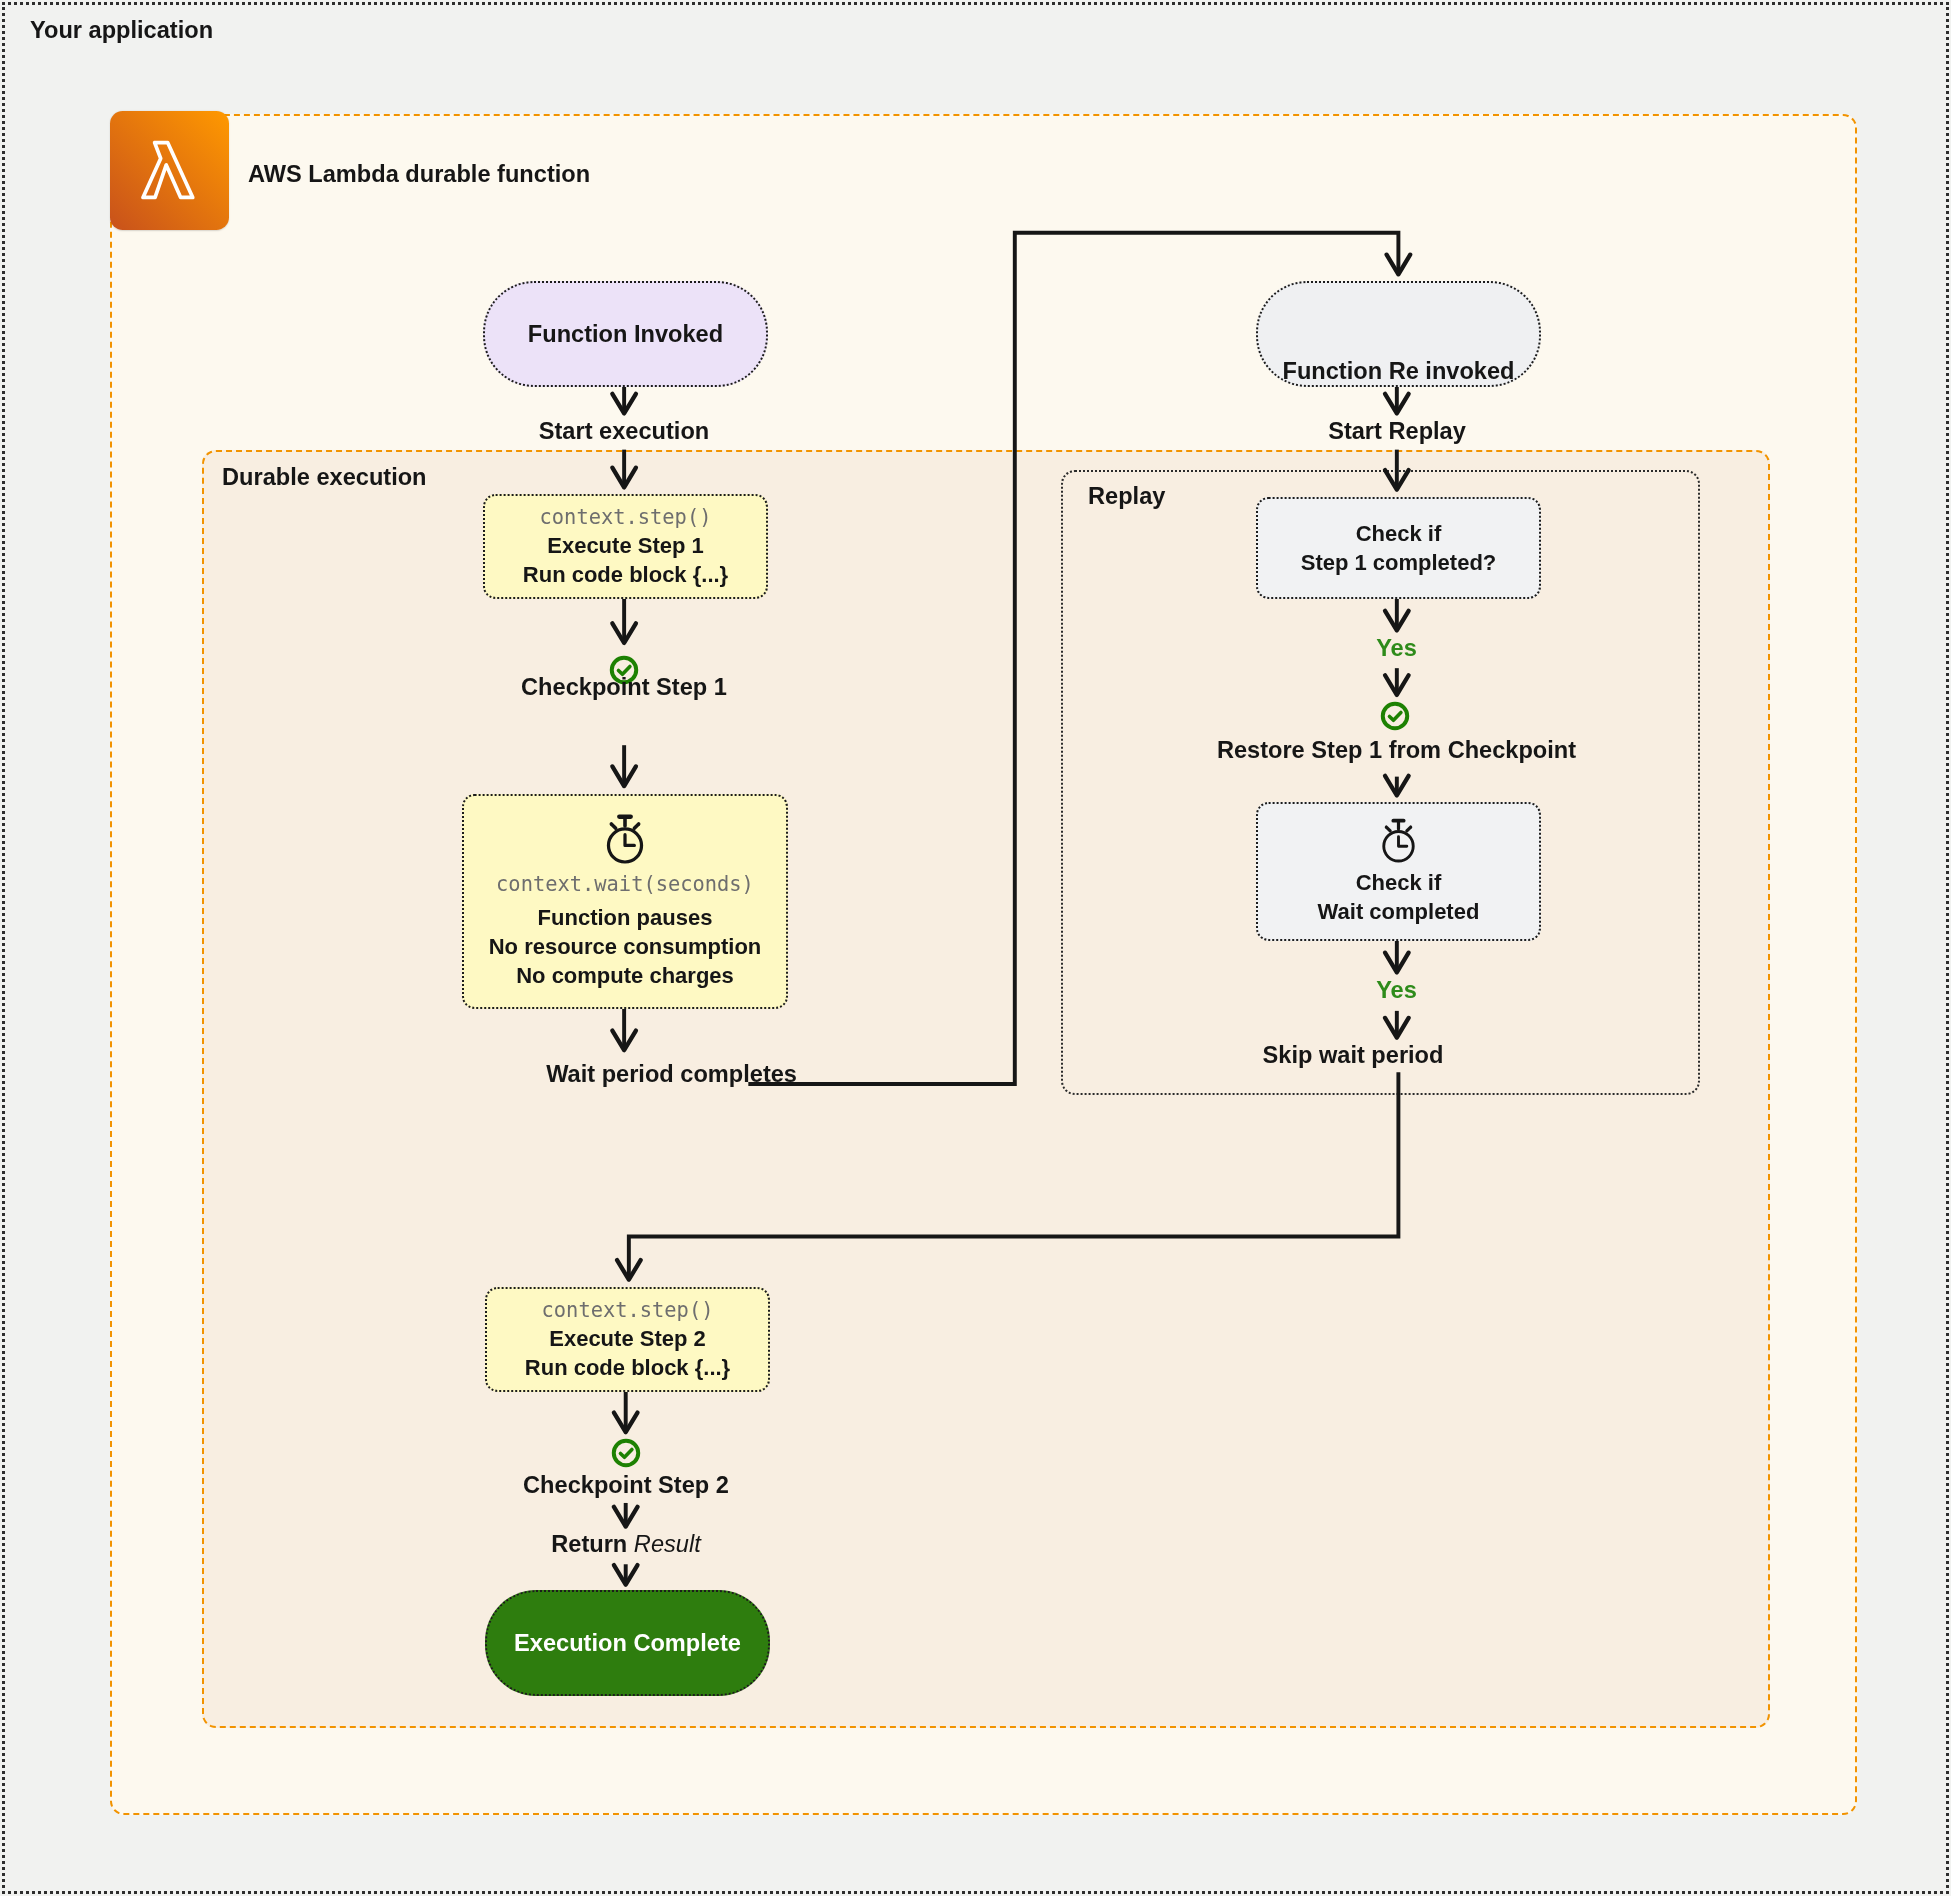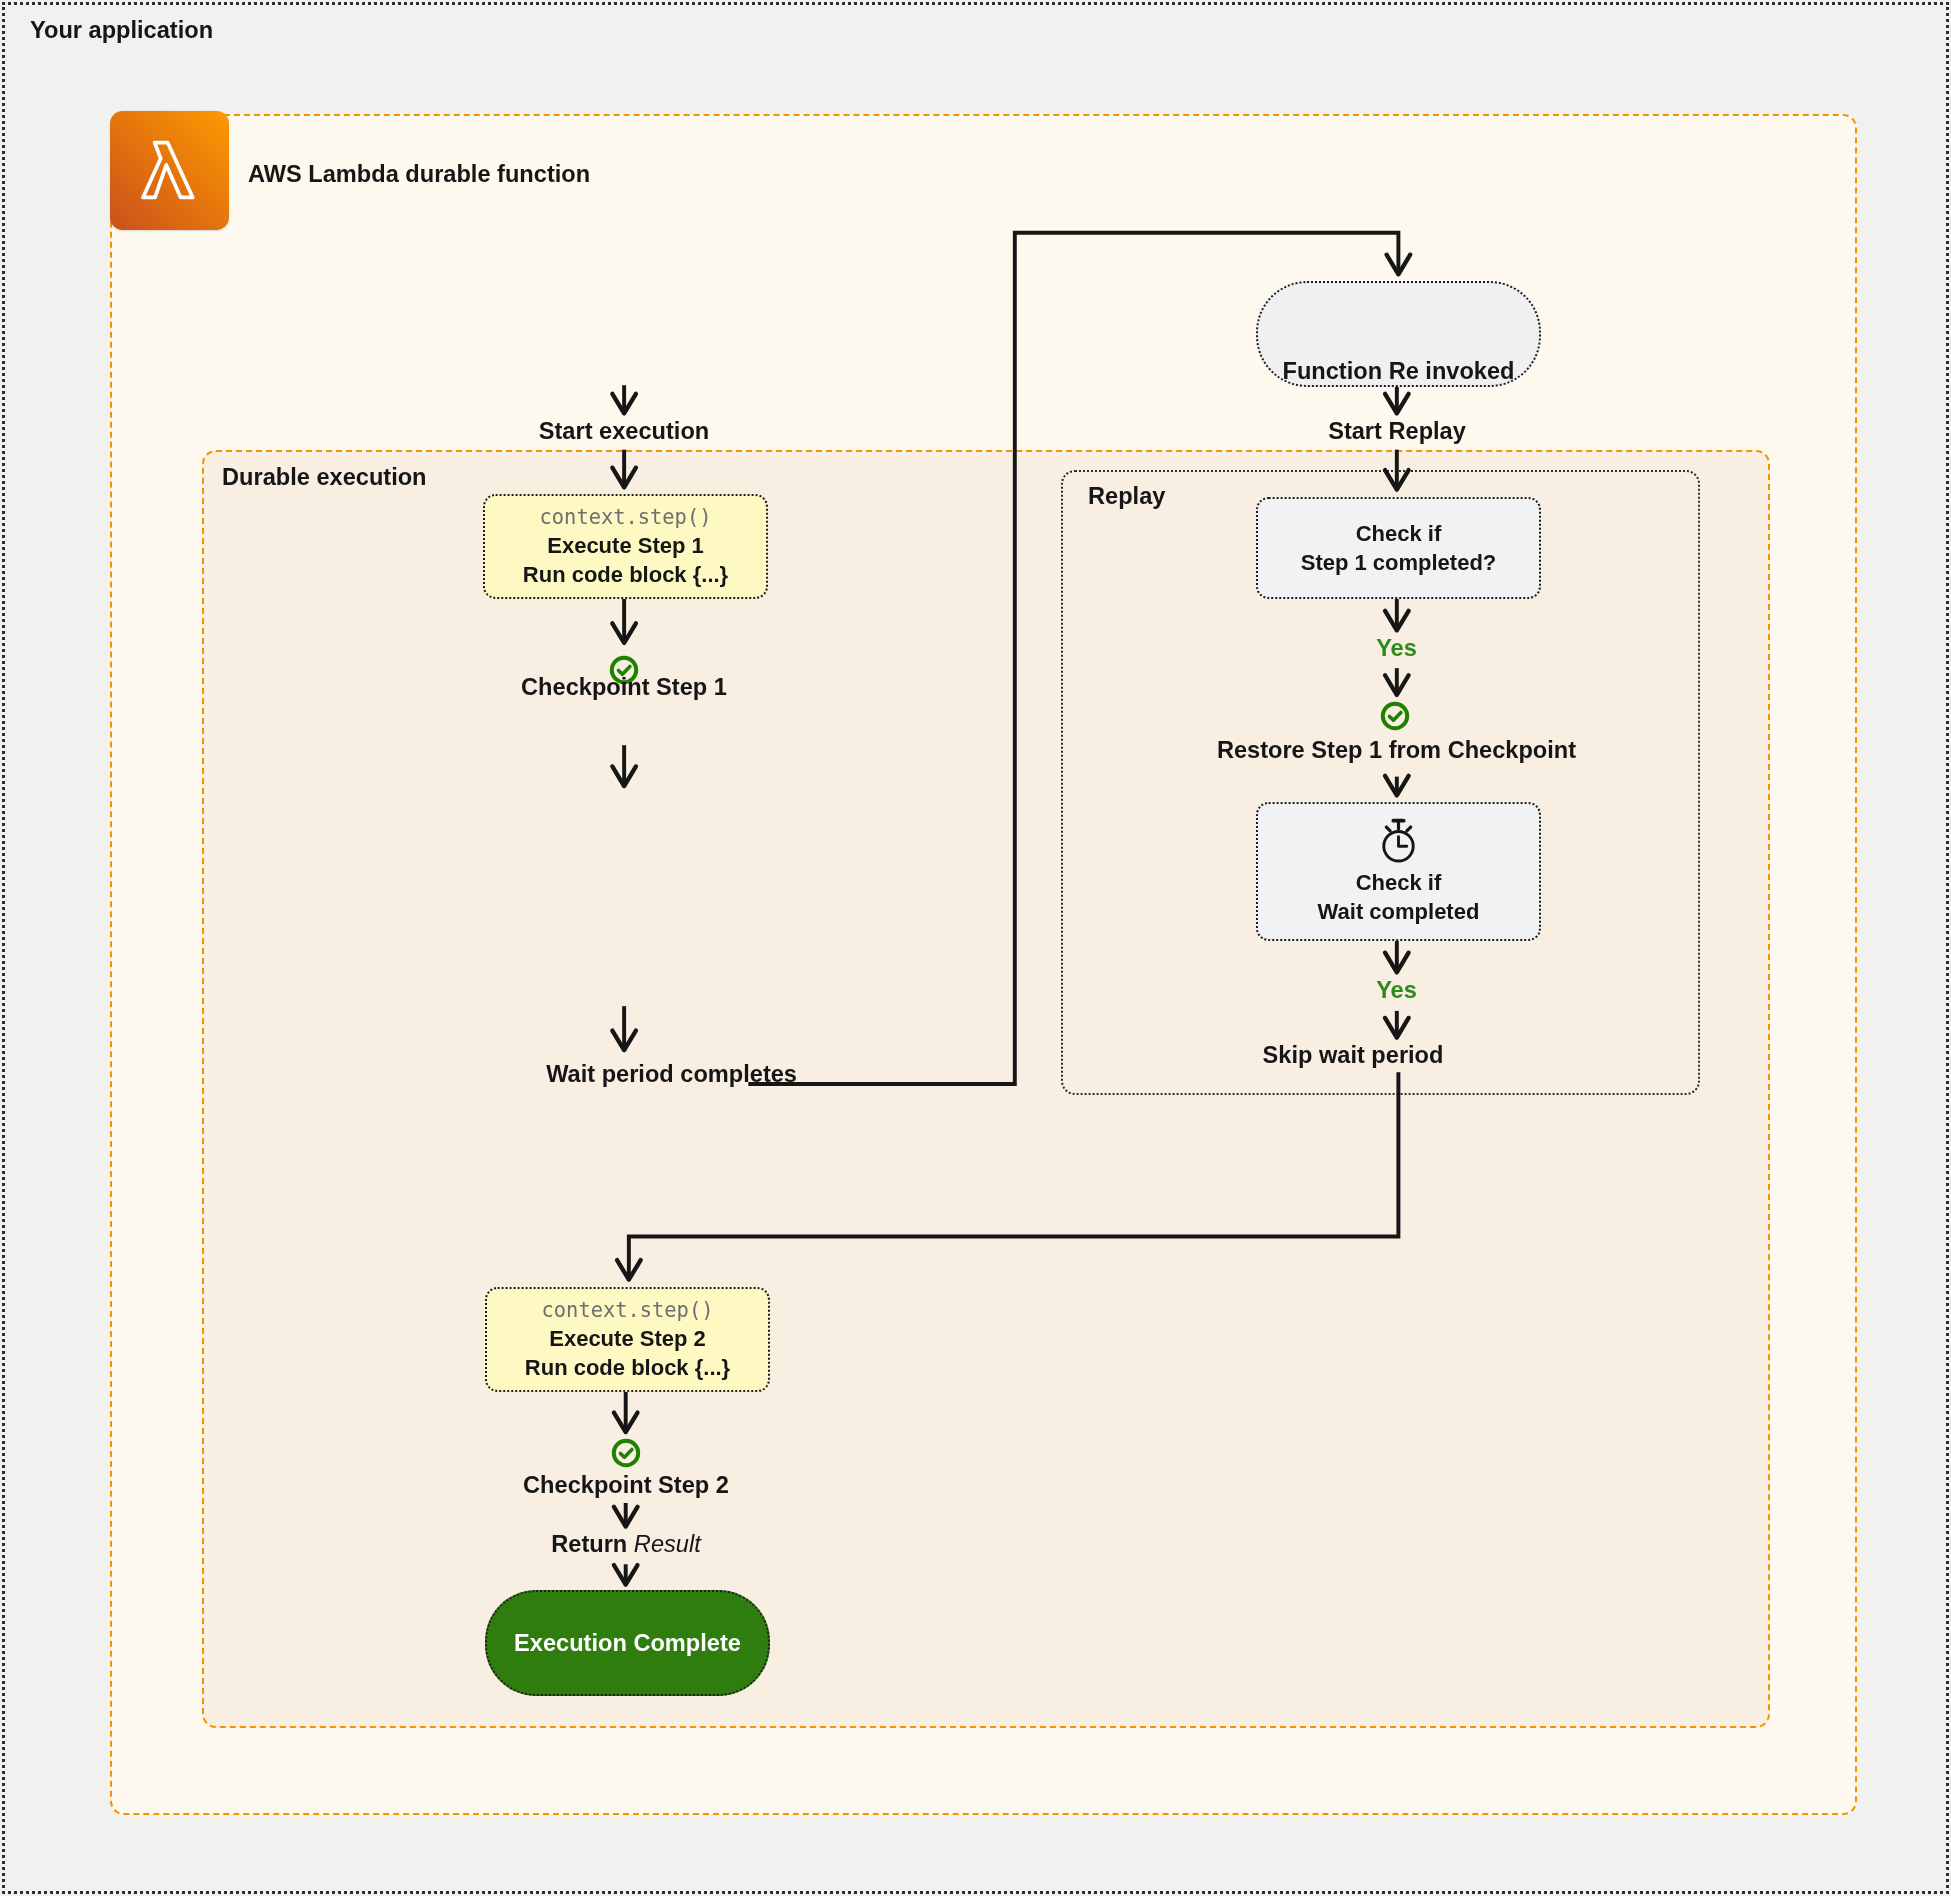--- a/index.html
+++ b/index.html
@@ -86,37 +86,56 @@
       <line x1="1777" y1="988" x2="1777" y2="1010" marker-end="url(#arr)"></line>
       <line x1="1777" y1="1194" x2="1777" y2="1235" marker-end="url(#arr)"></line>
       <line x1="1777" y1="1286" x2="1777" y2="1318" marker-end="url(#arr)"></line>
       <polyline points="1779,1364 1779,1573 800,1573 800,1626" marker-end="url(#arr)"></polyline>
       <line x1="796" y1="1767" x2="796" y2="1820" marker-end="url(#arr)"></line>
       <line x1="796" y1="1912" x2="796" y2="1940" marker-end="url(#arr)"></line>
       <line x1="796" y1="1990" x2="796" y2="2014" marker-end="url(#arr)"></line>
     </g>
   </svg>
 
+  <div class="pill lavender" style="left:483px;top:281px;width:281px;height:102px;">
+    <span>Function Invoked</span>
+  </div>
 
   <div class="flow-label" style="left:467px;top:418px;width:314px;">Start execution</div>
 
   <div class="node white" style="left:483px;top:494px;width:281px;height:101px;">
     <div class="code">context.step()</div>
     <div class="b">Execute Step 1</div>
     <div class="b">Run code block {...}</div>
   </div>
 
   <div class="check-circle" style="left:609px;top:655px;">
     <svg width="30" height="30" viewBox="0 0 38 38">
       <circle cx="19" cy="19" r="15.5" fill="none" stroke="#1d8102" stroke-width="5"></circle>
       <path d="M12 19.5 L17 24.5 L26.5 14.5" fill="none" stroke="#1d8102" stroke-width="4.5" stroke-linecap="round" stroke-linejoin="round"></path>
     </svg>
   </div>
   <div class="flow-label" style="left:467px;top:674px;width:314px;">Checkpoint Step 1</div>
 
+  <div class="node white" style="left:462px;top:794px;width:322px;height:211px;">
+    <svg width="46" height="52" viewBox="0 0 64 72">
+      <g stroke="#161616" fill="none" stroke-linecap="round">
+        <line x1="24" y1="5" x2="40" y2="5" stroke-width="6"></line>
+        <line x1="32" y1="7" x2="32" y2="18" stroke-width="5"></line>
+        <line x1="13" y1="15" x2="19" y2="21" stroke-width="5"></line>
+        <line x1="51" y1="15" x2="45" y2="21" stroke-width="5"></line>
+        <circle cx="32" cy="45" r="23" stroke-width="4.5"></circle>
+        <path d="M32 30 V45 H45" stroke-width="4.5" stroke-linejoin="round"></path>
+      </g>
+    </svg>
+    <div class="code" style="margin-top:6.3px;">context.wait(seconds)</div>
+    <div class="b" style="margin-top:4.7px;">Function pauses</div>
+    <div class="b">No resource consumption</div>
+    <div class="b">No compute charges</div>
+  </div>
 
   <div class="flow-label" style="left:451px;top:1061px;width:346px;text-align:right;">Wait period completes</div>
 
   <div class="node white" style="left:485px;top:1287px;width:281px;height:101px;">
     <div class="code">context.step()</div>
     <div class="b">Execute Step 2</div>
     <div class="b">Run code block {...}</div>
   </div>
 
   <div class="check-circle" style="left:611px;top:1438px;">

